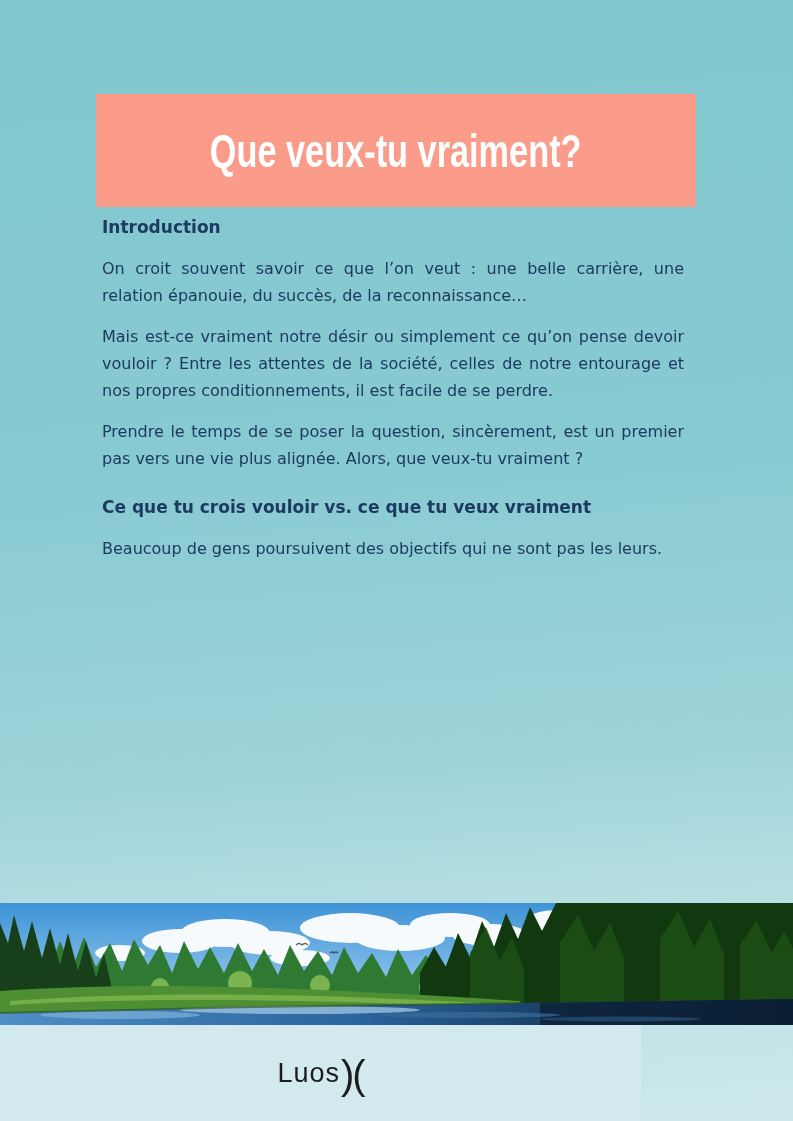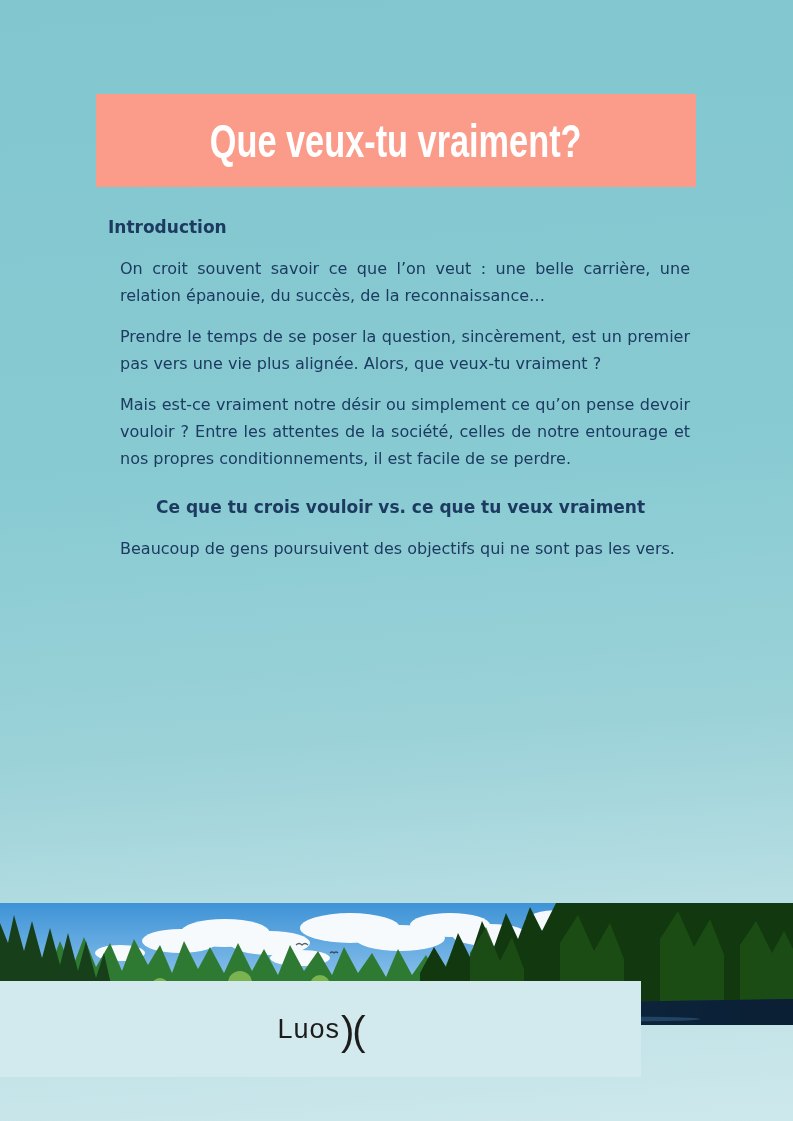--- a/index.html
+++ b/index.html
@@ -2,43 +2,43 @@
 <html><head>
 <meta charset="utf-8">
 <style>
   html,body{margin:0;padding:0;}
   .page{
     position:relative;width:793px;height:1121px;overflow:hidden;
     background:linear-gradient(176deg,#82c6cf 0%,#87cad2 40%,#9bd2d8 65%,#b9dfe4 82%,#cde8ec 100%);
     font-family:"DejaVu Sans","Liberation Sans",sans-serif;
   }
   .banner{
-    position:absolute;left:96px;top:94px;width:600px;height:93px;
+    position:absolute;left:96px;top:94px;width:600px;height:113px;
     background:#fb9b8a;display:flex;align-items:center;justify-content:center;
   }
   .banner h1{
     margin:0;color:#ffffff;font-family:"Liberation Sans",sans-serif;
     font-weight:700;font-size:47px;white-space:nowrap;
     transform:scaleX(.73);transform-origin:center;letter-spacing:0;
   }
   .article{
-    position:absolute;left:108px;top:214px;width:582px;
+    position:absolute;left:102px;top:214px;width:582px;
     color:#1d3a60;font-size:16px;line-height:27px;
   }
   .article h2{
     font-size:17px;line-height:27px;font-weight:700;margin:0 0 14px 0;color:#1d3a60;
   }
-  .article section + section h2{margin-top:22px;margin-left:48px;}
-  .article p{margin:0 0 14px 12px;text-align:justify;}
+  .article section + section h2{margin-top:22px;}
+  .article p{margin:0 0 14px 0;text-align:justify;}
   .photo{
     position:absolute;left:0;top:903px;width:793px;height:122px;line-height:0;
   }
   .photo svg{display:block;}
   .footer{
-    position:absolute;left:0;top:981px;width:641px;height:96px;
+    position:absolute;left:0;top:1025px;width:641px;height:96px;
     background:#d2e9ed;display:flex;align-items:center;justify-content:center;
   }
   .logo{
     color:#1c1c1c;font-family:"Liberation Sans",sans-serif;font-weight:400;
     display:flex;align-items:center;
   }
   .logo .logo-text{font-size:27px;letter-spacing:1px;}
   .logo .logo-mark{font-size:40px;font-weight:300;letter-spacing:-2px;margin-left:1px;transform:translateY(2px);}
 </style>
 </head>
@@ -47,26 +47,26 @@
 <div class="page">
 
   <header class="banner">
     <h1>Que veux-tu vraiment?</h1>
   </header>
 
   <main class="article">
     <section>
       <h2>Introduction</h2>
       <p>On croit souvent savoir ce que l’on veut : une belle carrière, une relation épanouie, du succès, de la reconnaissance…</p>
+      <p>Mais est-ce vraiment notre désir ou simplement ce qu’on pense devoir vouloir ? Entre les attentes de la société, celles de notre entourage et nos propres conditionnements, il est facile de se perdre.</p>
       <p>Prendre le temps de se poser la question, sincèrement, est un premier pas vers une vie plus alignée. Alors, que veux-tu vraiment ?</p>
-      <p>Mais est-ce vraiment notre désir ou simplement ce qu’on pense devoir vouloir ? Entre les attentes de la société, celles de notre entourage et nos propres conditionnements, il est facile de se perdre.</p>
     </section>
     <section>
       <h2>Ce que tu crois vouloir vs. ce que tu veux vraiment</h2>
-      <p>Beaucoup de gens poursuivent des objectifs qui ne sont pas les vers.</p>
+      <p>Beaucoup de gens poursuivent des objectifs qui ne sont pas les leurs.</p>
     </section>
   </main>
 
   <div class="photo">
     <svg width="793" height="122" viewBox="0 0 793 122" preserveAspectRatio="none" role="img">
       <defs>
         <linearGradient id="skyGrad" x1="0" y1="0" x2="0" y2="1">
           <stop offset="0" stop-color="#3e93d6"></stop>
           <stop offset="0.6" stop-color="#7db9e8"></stop>
           <stop offset="1" stop-color="#cfe9f7"></stop>

